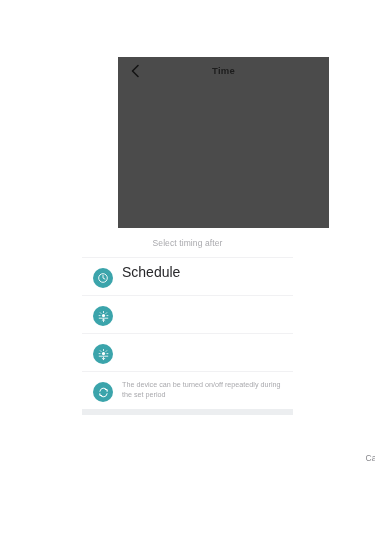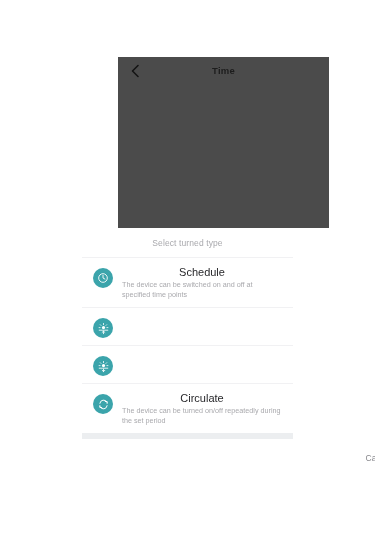--- a/index.html
+++ b/index.html
@@ -109,26 +109,25 @@
     margin-top: 3px;
   }
   .opt-icon svg { display: block; }
 
   .opt-text {
     margin-left: 9px;
     padding-top: 1px;
     min-width: 0;
   }
   .opt-title {
-    font-size: 11px;
+    font-size: 14px;
     color: #28282b;
     font-weight: normal;
     line-height: 12px;
     margin-bottom: 2px;
-    text-align: center;
   }
   .opt-desc {
     font-size: 7.2px;
     color: #a9a9ad;
     line-height: 10px;
     max-width: 160px;
   }
 
   .sheet-gap {
     height: 6px;
@@ -176,34 +175,33 @@
           </svg>
         </span>
       </div>
       <div class="app-title">Time</div>
     </div>
     <div class="app-body"></div>
   </div>
 
   <div class="sheet">
 
-    <div class="sheet-title">Select turned type</div>
+    <div class="sheet-title">Select timing after</div>
 
     <div class="option-list">
 
       <div class="option-row">
         <div class="opt-icon">
           <svg width="12" height="12" viewBox="0 0 20 20">
             <circle cx="10" cy="10" r="7.2" fill="none" stroke="#ffffff" stroke-width="1.5"></circle>
             <path d="M10 5.6 L10 10 L13.2 11.8" fill="none" stroke="#ffffff" stroke-width="1.5" stroke-linecap="round" stroke-linejoin="round"></path>
           </svg>
         </div>
         <div class="opt-text">
           <div class="opt-title">Schedule</div>
-          <div class="opt-desc">The device can be switched on and off at specified time points</div>
         </div>
       </div>
 
       <div class="option-row">
         <div class="opt-icon">
           <svg width="13" height="13" viewBox="0 0 20 20">
             <g stroke="#ffffff" stroke-width="1.2" stroke-linecap="round">
               <line x1="10" y1="2.2" x2="10" y2="4.0"></line>
               <line x1="5.1" y1="4.2" x2="6.2" y2="5.3"></line>
               <line x1="14.9" y1="4.2" x2="13.8" y2="5.3"></line>
@@ -237,21 +235,20 @@
       <div class="option-row">
         <div class="opt-icon">
           <svg width="13" height="13" viewBox="0 0 20 20">
             <path d="M4.4 8.2 A5.8 5.8 0 0 1 15.4 6.6" fill="none" stroke="#ffffff" stroke-width="1.5" stroke-linecap="round"></path>
             <path d="M15.6 8.3 L15.6 5.4 L12.7 5.4" fill="none" stroke="#ffffff" stroke-width="1.5" stroke-linecap="round" stroke-linejoin="round"></path>
             <path d="M15.6 11.8 A5.8 5.8 0 0 1 4.6 13.4" fill="none" stroke="#ffffff" stroke-width="1.5" stroke-linecap="round"></path>
             <path d="M4.4 11.7 L4.4 14.6 L7.3 14.6" fill="none" stroke="#ffffff" stroke-width="1.5" stroke-linecap="round" stroke-linejoin="round"></path>
           </svg>
         </div>
         <div class="opt-text">
-          <div class="opt-title">Circulate</div>
           <div class="opt-desc">The device can be turned on/off repeatedly during the set period</div>
         </div>
       </div>
 
     </div>
 
     <div class="sheet-gap"></div>
   </div>
 
   <div class="cancel-bar">

